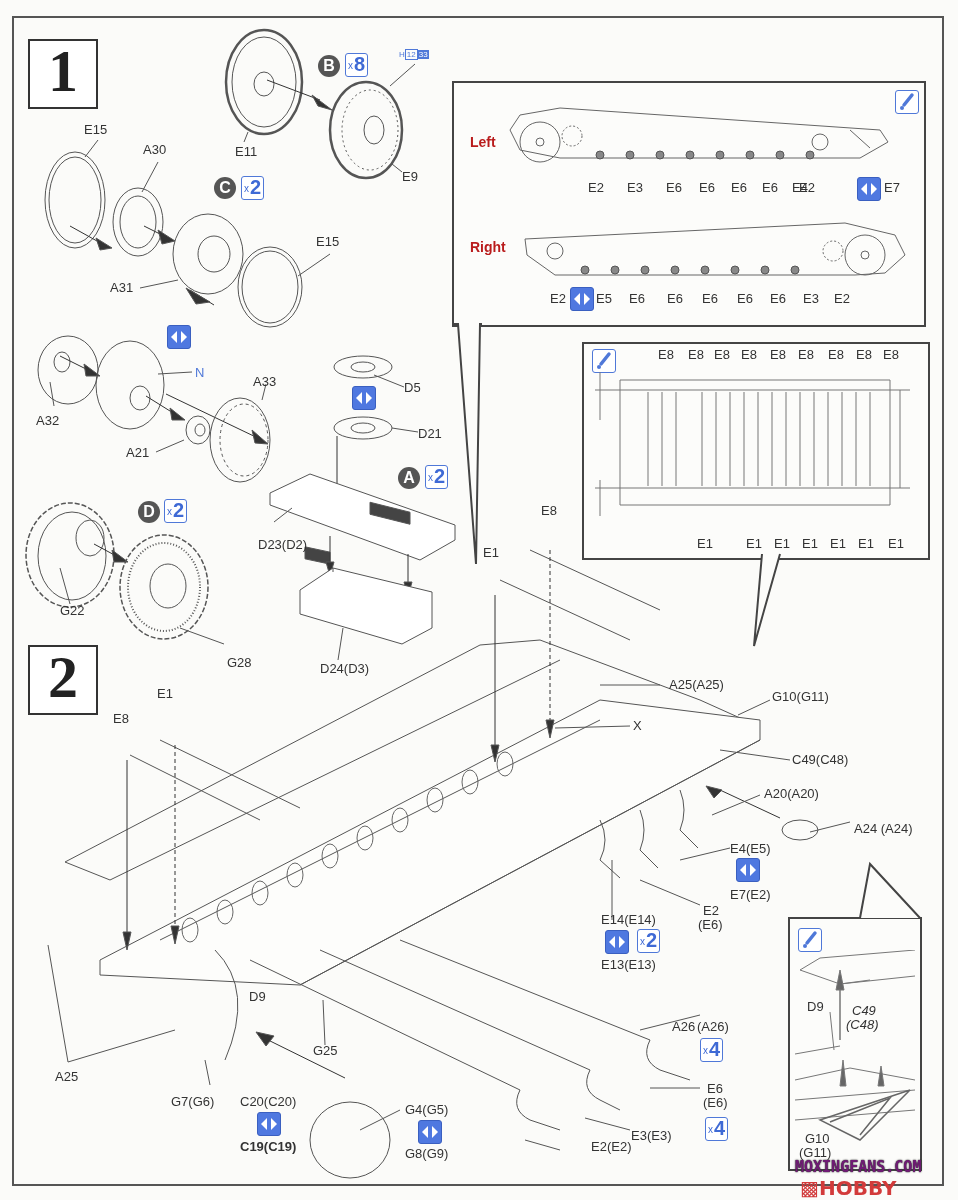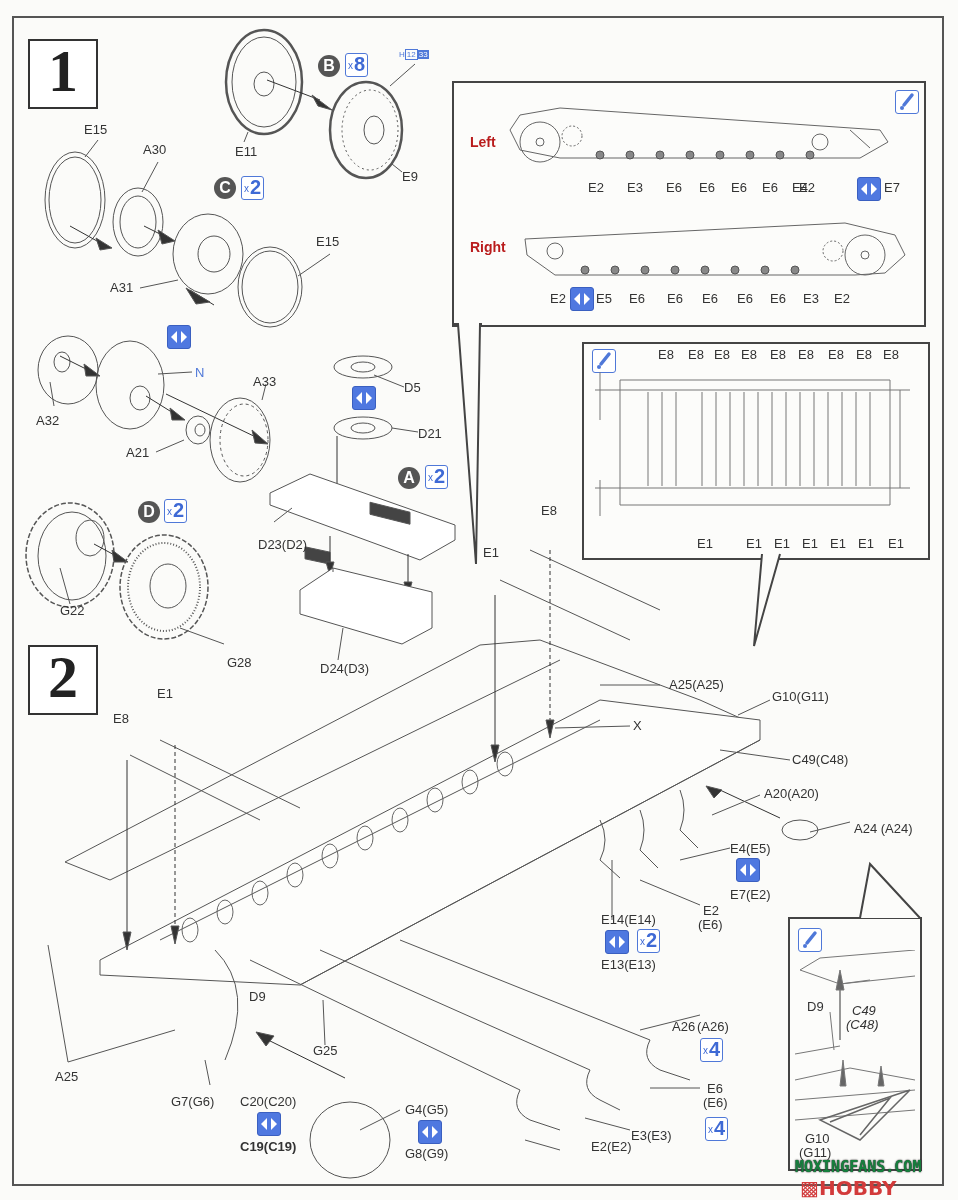--- a/index.html
+++ b/index.html
@@ -13,21 +13,21 @@
   .side-lbl{position:absolute;font-weight:bold;font-size:14px;color:#b91c1c;}
   .badge-x{position:absolute;border:1.5px solid #4f78d8;border-radius:3px;color:#3f6ad5;font-weight:bold;font-size:20px;line-height:20px;height:22px;padding:0 2px;background:#fff;}
   .badge-x small{font-size:10px;font-weight:normal;vertical-align:middle;margin-right:1px;}
   .sprue{position:absolute;width:22px;height:22px;border-radius:50%;background:#555;color:#fff;font-weight:bold;font-size:16px;line-height:22px;text-align:center;}
   .mirror{position:absolute;width:22px;height:22px;border-radius:3px;background:#4f78e0;border:1px solid #3a5fc0;}
   .mirror svg{display:block;}
   .glue{position:absolute;width:22px;height:22px;border-radius:3px;border:1.5px solid #4f78d8;background:#fff;}
   .hpaint{position:absolute;font-size:8px;color:#4f78d8;}
   .hpaint span.b{border:1px solid #4f78d8;padding:0 1px;color:#4f78d8;}
   .hpaint span.f{background:#4f78d8;color:#fff;padding:0 1px;}
-  .wm1{position:absolute;font-family:"DejaVu Sans Mono",monospace;font-weight:bold;font-size:15px;color:#15803d;text-shadow:0 0 2px #444,0 0 1px #000;letter-spacing:0px;}
+  .wm1{position:absolute;font-family:"DejaVu Sans Mono",monospace;font-weight:bold;font-size:15px;color:#701a75;text-shadow:0 0 2px #444,0 0 1px #000;letter-spacing:0px;}
   .wm2{position:absolute;font-family:"DejaVu Sans",sans-serif;font-size:20px;color:#555;font-weight:bold;}
   .wm2 .r{color:#d23a3a;}
   svg line, svg path, svg ellipse, svg rect, svg circle, svg polygon, svg polyline{vector-effect:non-scaling-stroke;}
 </style>
 </head>
 <body>
 
 <div class="frame" style="left:12px;top:16px;width:928px;height:1166px;"></div>
 
 <div class="stepnum" style="left:28px;top:39px;width:66px;height:66px;">1</div>

